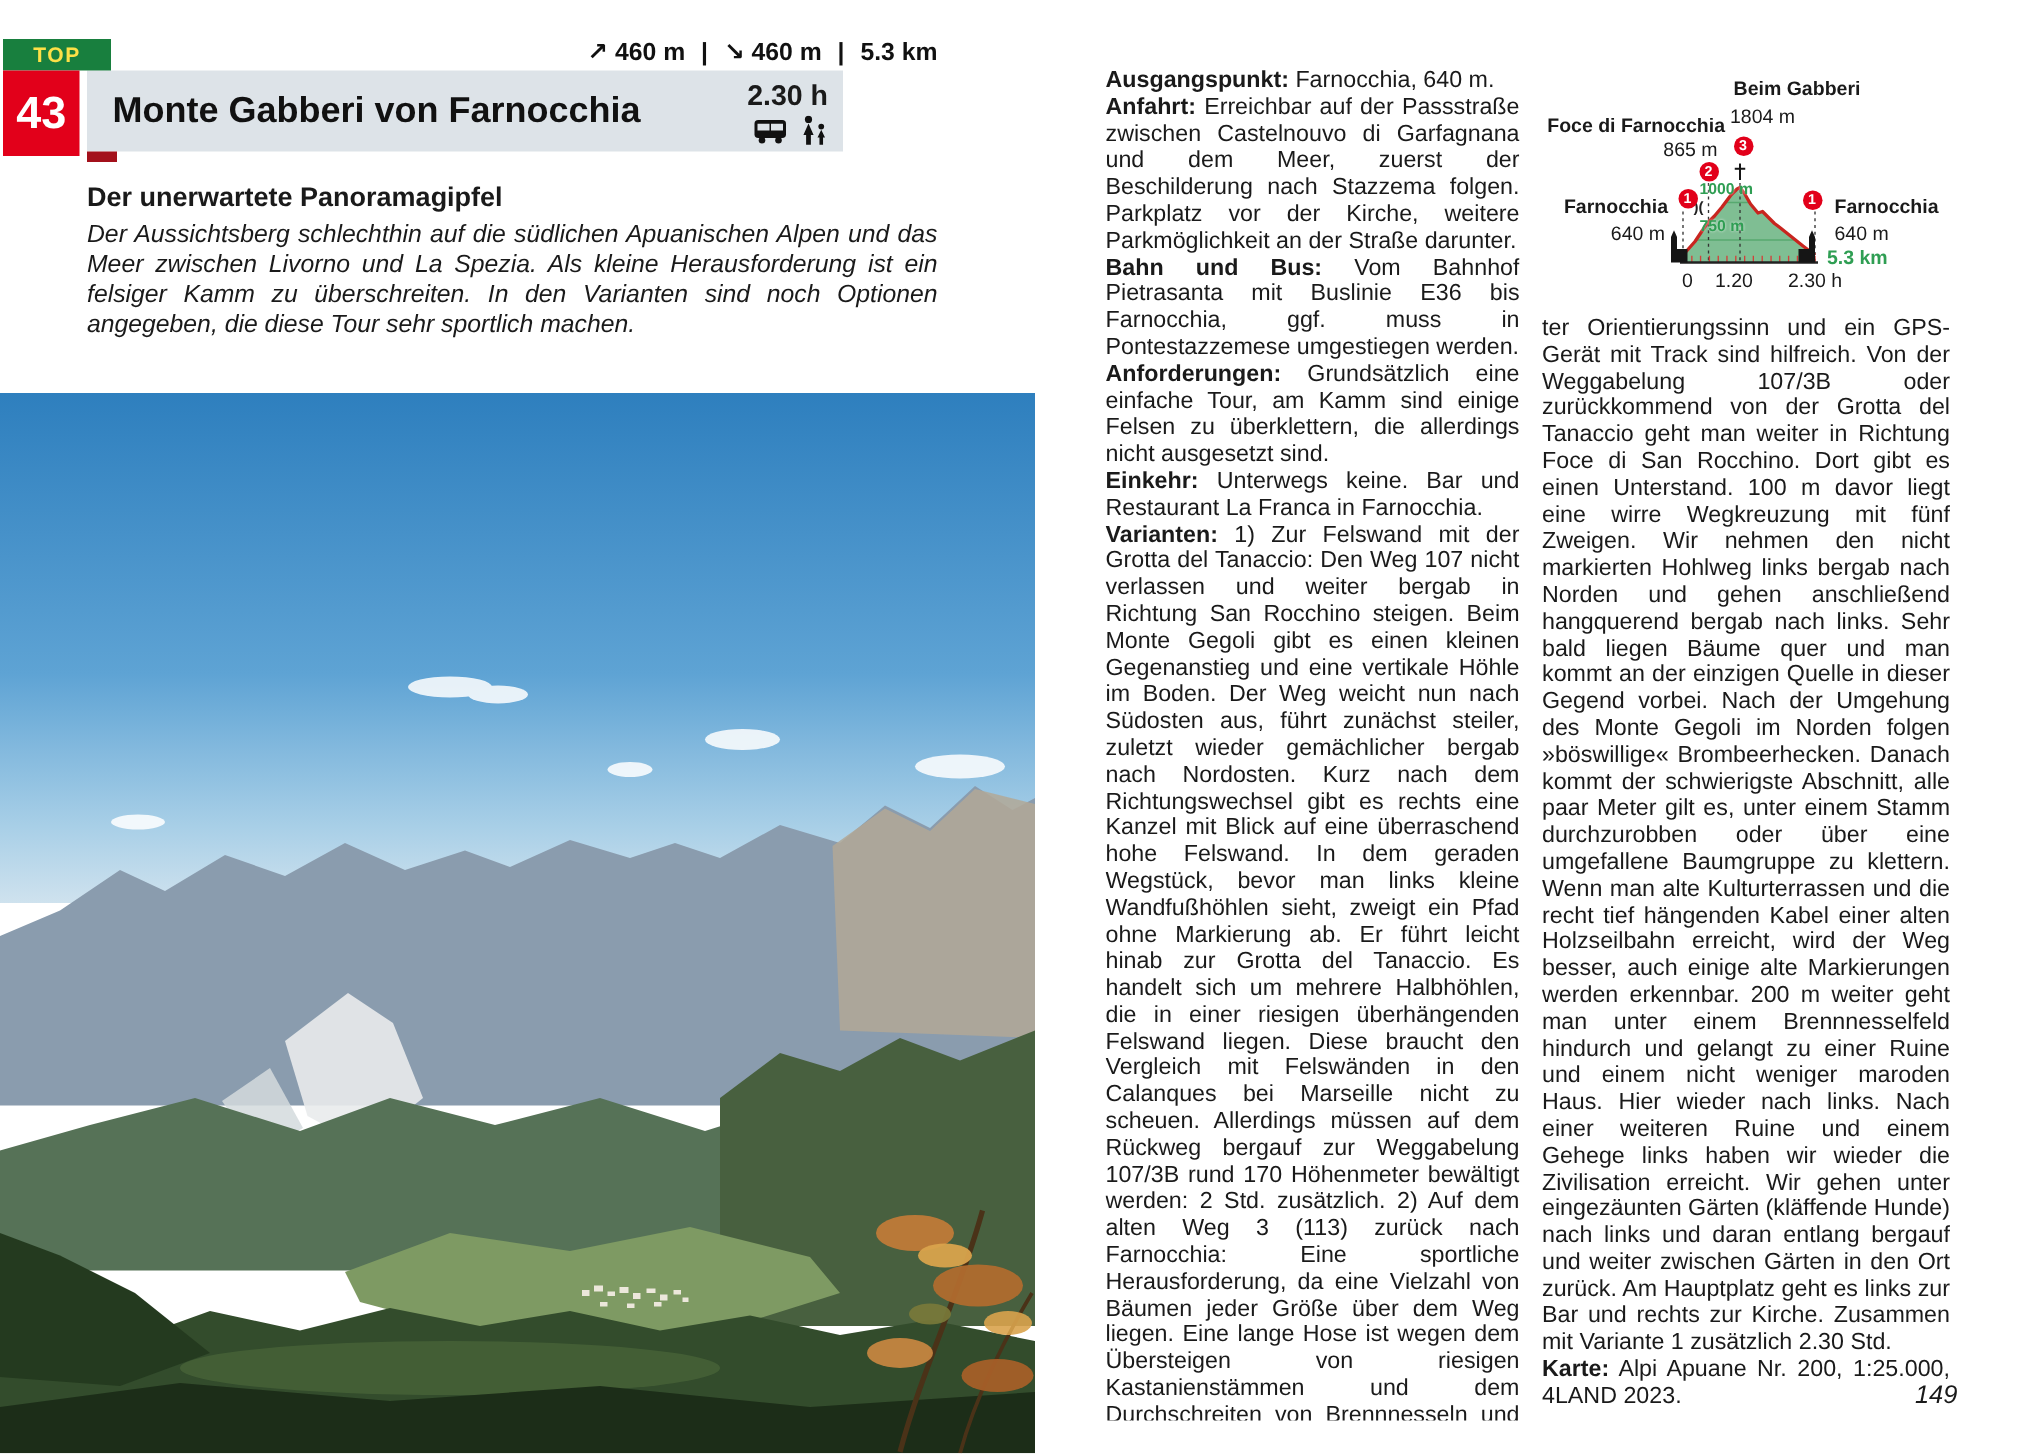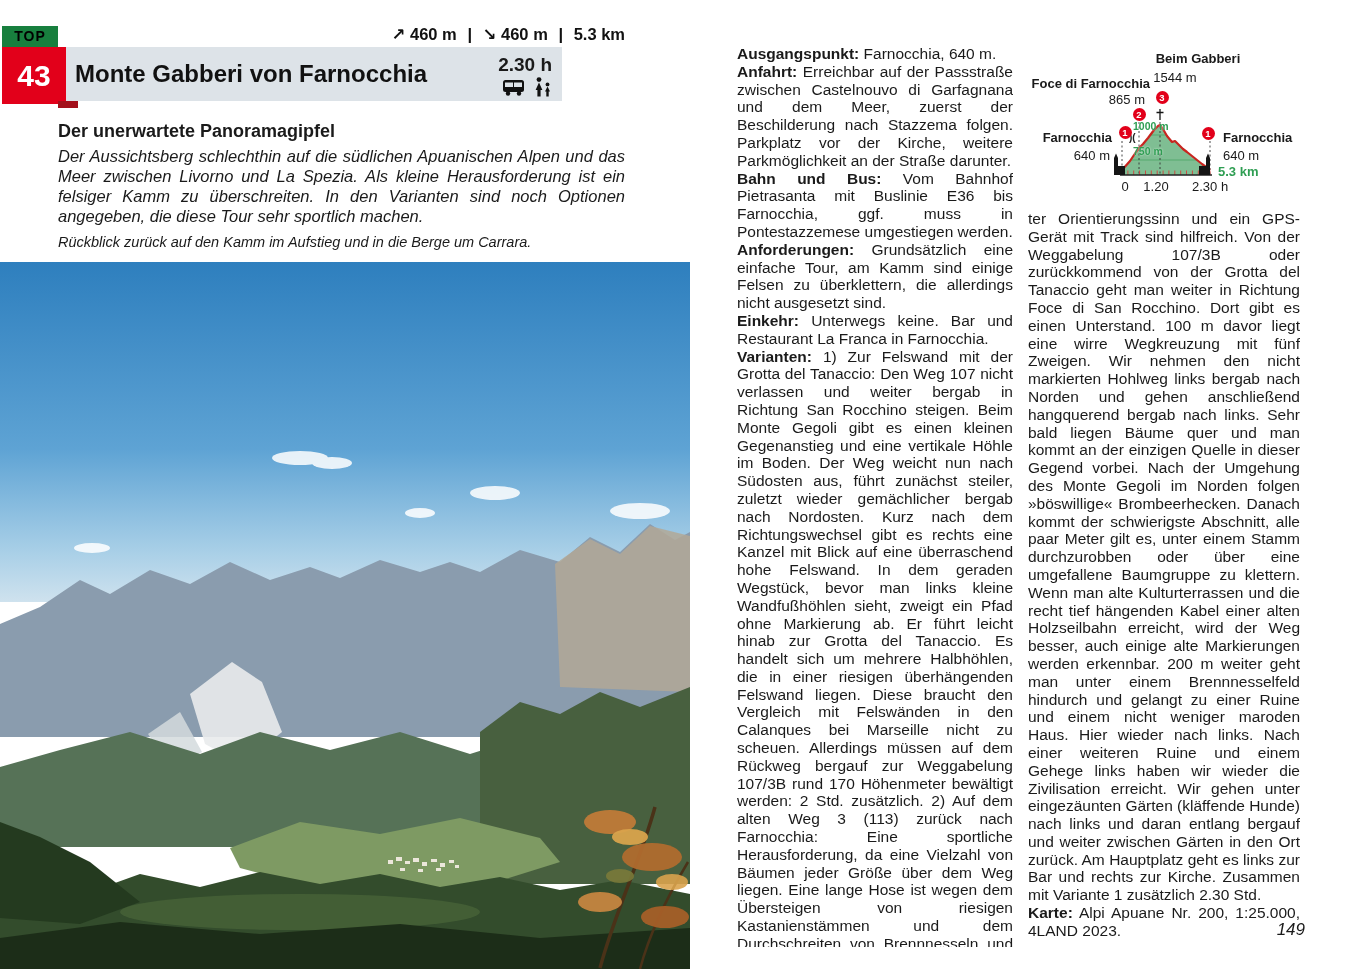--- a/index.html
+++ b/index.html
@@ -9,24 +9,24 @@
 
   
   .stats { position:absolute; left:200px; top:25px; width:425px; text-align:right;
            font-weight:bold; font-size:16.5px; color:#111; }
   .stats .sep { margin:0 6px; }
   .titlebar { position:absolute; left:58px; top:47px; width:504px; height:54px; background:#dde3e8; }
   .title { position:absolute; left:17px; top:0; height:54px; line-height:54px;
            font-weight:bold; font-size:24px; color:#111; white-space:nowrap; }
   .duration { position:absolute; right:10px; top:7px; font-weight:bold; font-size:19px; }
   .iconrow { position:absolute; right:10px; top:30px; display:flex; gap:7px; align-items:flex-end; }
-  .top-badge { position:absolute; left:2px; top:26px; width:56px; height:21px; background:#187f3e;
-               color:#000000; font-weight:bold; font-size:14px; text-align:center; line-height:21px;
+  .top-badge { position:absolute; left:2px; top:26px; width:72px; height:21px; background:#187f3e;
+               color:#fde047; font-weight:bold; font-size:14px; text-align:center; line-height:21px;
                letter-spacing:1px; }
-  .tour-number { position:absolute; left:2px; top:47px; width:64px; height:57px; background:#e2001a;
+  .tour-number { position:absolute; left:2px; top:47px; width:51px; height:57px; background:#e2001a;
                  color:#fff; font-weight:bold; font-size:30px; text-align:center; line-height:57px; }
   .number-shadow { position:absolute; left:58px; top:101px; width:20px; height:7px; background:#a3101b; }
 
   
   .intro-heading { position:absolute; left:58px; top:121px; font-weight:bold; font-size:18px; }
   .teaser { position:absolute; left:58px; top:146px; width:567px; font-style:italic;
             font-size:16.5px; line-height:20px; text-align:justify; }
   .caption { position:absolute; left:58px; top:234px; font-style:italic; font-size:14.5px; }
 
   
@@ -90,21 +90,20 @@
         </svg>
       </span>
     </div>
   </div>
   <div class="top-badge">TOP</div>
   <div class="tour-number">43</div>
   <div class="number-shadow"></div>
 
   <div class="intro-heading">Der unerwartete Panoramagipfel</div>
   <div class="teaser">Der Aussichtsberg schlechthin auf die südlichen Apuanischen Alpen und das Meer zwischen Livorno und La Spezia. Als kleine Herausforderung ist ein felsiger Kamm zu überschreiten. In den Varianten sind noch Optionen angegeben, die diese Tour sehr sportlich machen.</div>
-  <div class="caption">Rückblick zurück auf den Kamm im Aufstieg und in die Berge um Carrara.</div>
 
   <div class="photo">
     <svg viewBox="0 0 690 707" preserveAspectRatio="none">
       <defs>
         <linearGradient id="sky" x1="0" y1="0" x2="0" y2="1">
           <stop offset="0" stop-color="#2e7fbe"></stop>
           <stop offset="0.55" stop-color="#5ea3d4"></stop>
           <stop offset="0.85" stop-color="#a8cfe7"></stop>
           <stop offset="1" stop-color="#cfe2ee"></stop>
         </linearGradient>
@@ -216,21 +215,21 @@
 
       <text x="103" y="101" font-size="10" font-weight="bold" fill="#222" font-family="'Liberation Sans',sans-serif">)(</text>
     </svg>
 
     <div class="wp" style="left:92.5px; top:85.5px;">1</div>
     <div class="wp" style="left:106.5px; top:67.5px;">2</div>
     <div class="wp" style="left:129.5px; top:50.5px;">3</div>
     <div class="wp" style="left:175.5px; top:86.5px;">1</div>
 
     <div class="cl bold" style="left:172px; top:11px; transform:translateX(-50%);">Beim Gabberi</div>
-    <div class="cl" style="left:149px; top:30px; transform:translateX(-50%);">1544 m</div>
+    <div class="cl" style="left:149px; top:30px; transform:translateX(-50%);">1804 m</div>
     <div class="cl bold" style="right:176px; top:36px;">Foce di Farnocchia</div>
     <div class="cl" style="right:181px; top:52px;">865 m</div>
     <div class="cl bold" style="right:214px; top:90px;">Farnocchia</div>
     <div class="cl" style="right:216px; top:108px;">640 m</div>
     <div class="cl bold" style="left:197px; top:90px;">Farnocchia</div>
     <div class="cl" style="left:197px; top:108px;">640 m</div>
     <div class="cl green" style="left:192px; top:124px;">5.3 km</div>
     <div class="cl grid" style="left:107px; top:80px;">1000 m</div>
     <div class="cl grid" style="left:107px; top:105px;">750 m</div>
     <div class="cl" style="left:99px; top:139px; transform:translateX(-50%);">0</div>

